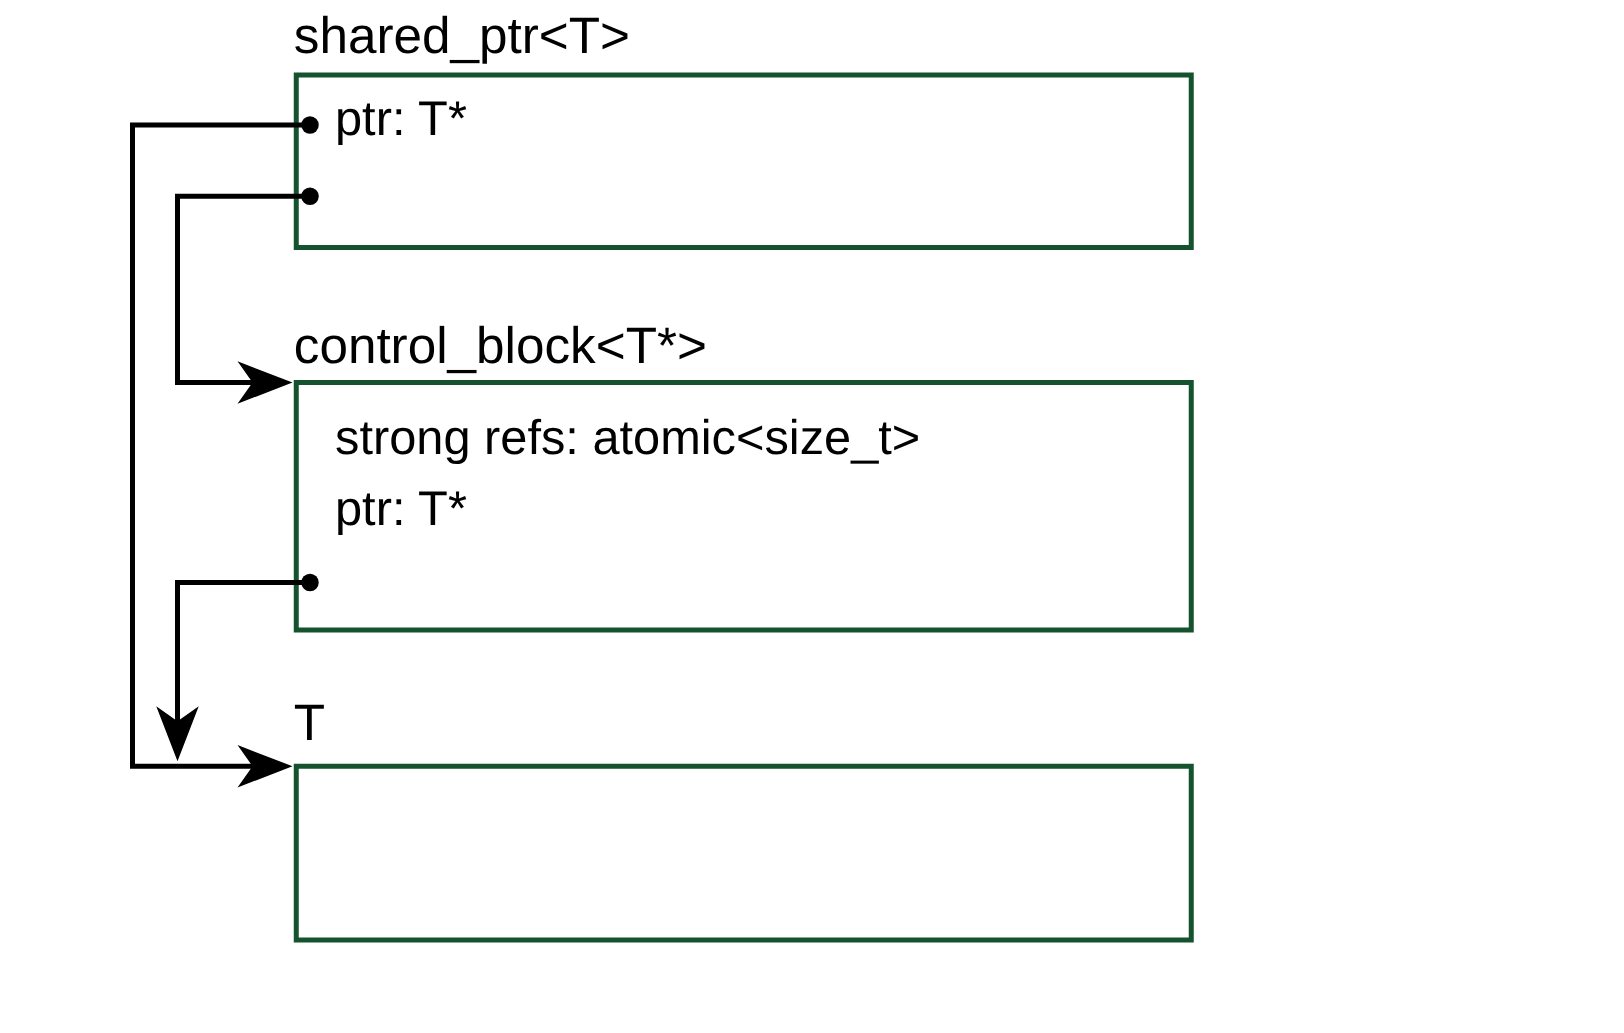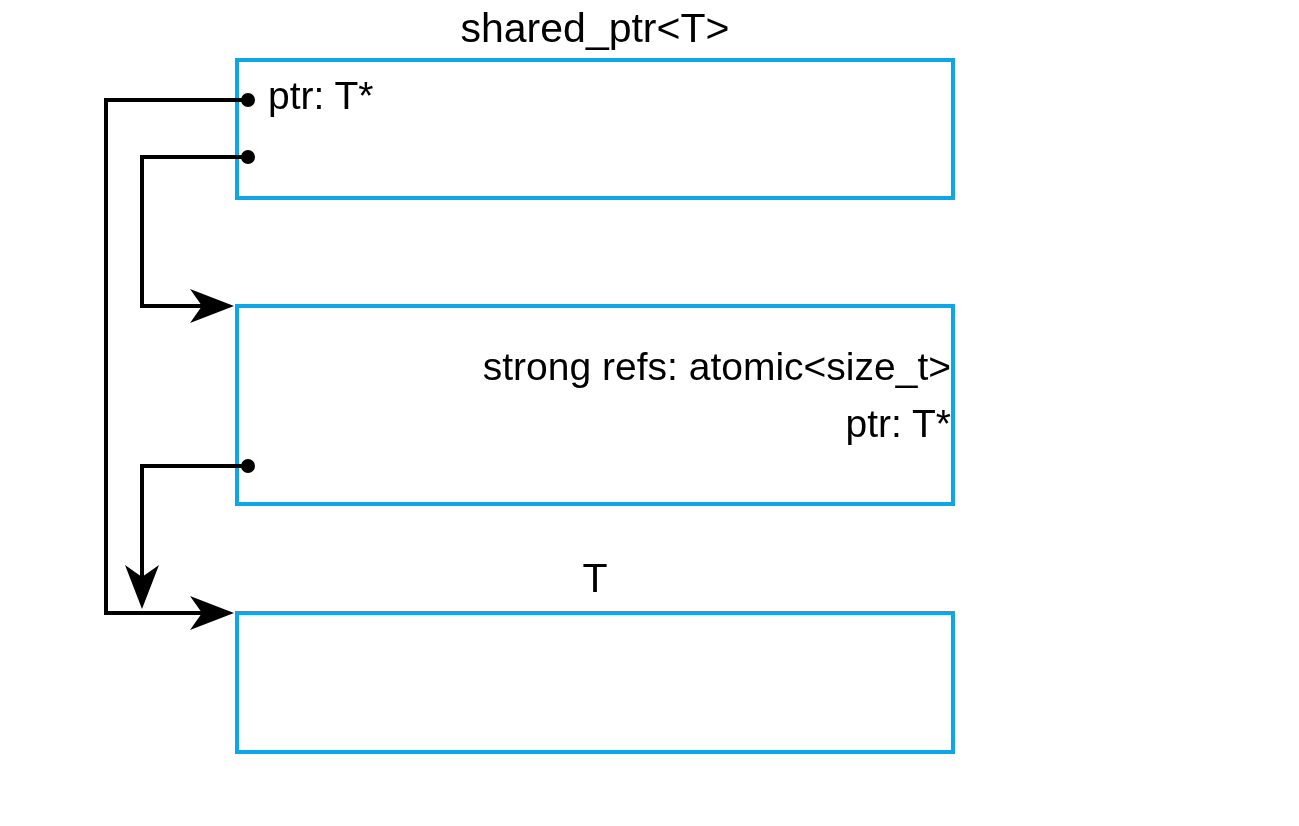--- a/index.html
+++ b/index.html
@@ -14,49 +14,48 @@
     background: #ffffff;
     font-family: "Liberation Sans", sans-serif;
     color: #000000;
     overflow: hidden;
   }
   .uml-box {
     position: absolute;
     left: 235px;
     width: 720px;
     box-sizing: border-box;
-    border: 4px solid #0ea5e9;
+    border: 4px solid #14532d;
     background: #ffffff;
   }
   #box-shared-ptr { top: 58px;  height: 142px; }
   #box-control-block { top: 304px; height: 202px; }
   #box-t { top: 611px; height: 143px; }
 
   .box-title {
     position: absolute;
     left: 235px;
     width: 720px;
-    text-align: center;
     font-size: 41px;
     line-height: 48px;
     white-space: nowrap;
   }
   #title-shared-ptr { top: 4px; }
   #title-control-block { top: 252px; }
   #title-t { top: 554px; }
 
   .fields {
     position: relative;
     font-size: 39px;
     line-height: 57px;
     white-space: nowrap;
     padding-left: 29px;
   }
   #box-shared-ptr .fields { padding-top: 5px; }
-  #box-control-block .fields { padding-top: 30px; text-align: right; }
+  #box-control-block .fields { padding-top: 14px; }
 
   .connector-layer {
     position: absolute;
     left: 0;
     top: 0;
     width: 1299px;
     height: 826px;
     pointer-events: none;
   }
   .edge {
@@ -67,20 +66,21 @@
   }
   .arrowhead { fill: #000000; stroke: none; }
   .port-bullet { fill: #000000; stroke: none; }
 </style>
 </head>
 <body>
 
 <div class="canvas">
 
   <div class="box-title" id="title-shared-ptr">shared_ptr&lt;T&gt;</div>
+  <div class="box-title" id="title-control-block">control_block&lt;T*&gt;</div>
   <div class="box-title" id="title-t">T</div>
 
   <div class="uml-box" id="box-shared-ptr">
     <div class="fields">
       <div class="field-row">ptr: T*</div>
     </div>
   </div>
 
   <div class="uml-box" id="box-control-block">
     <div class="fields">

